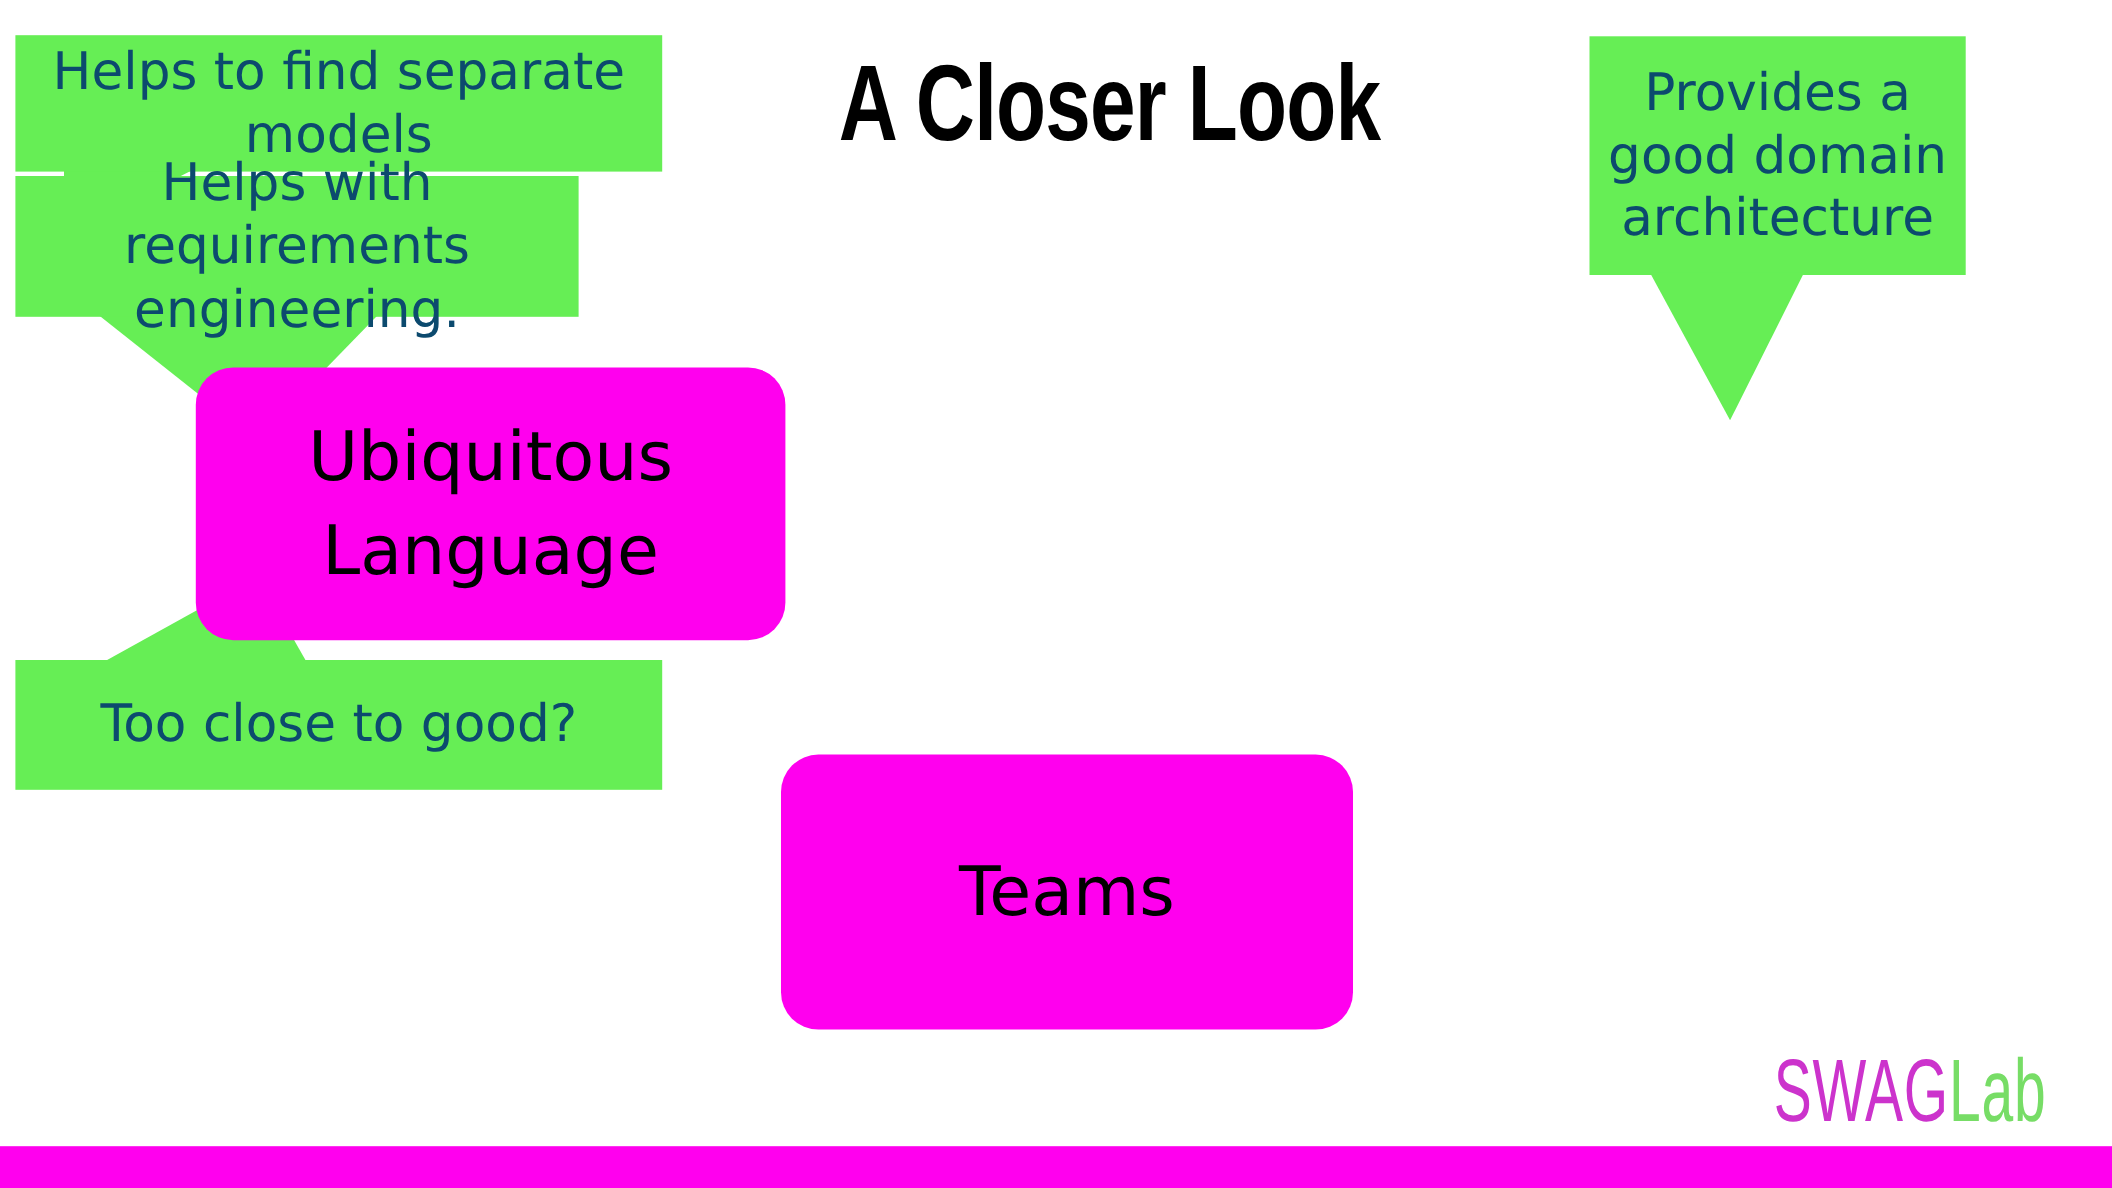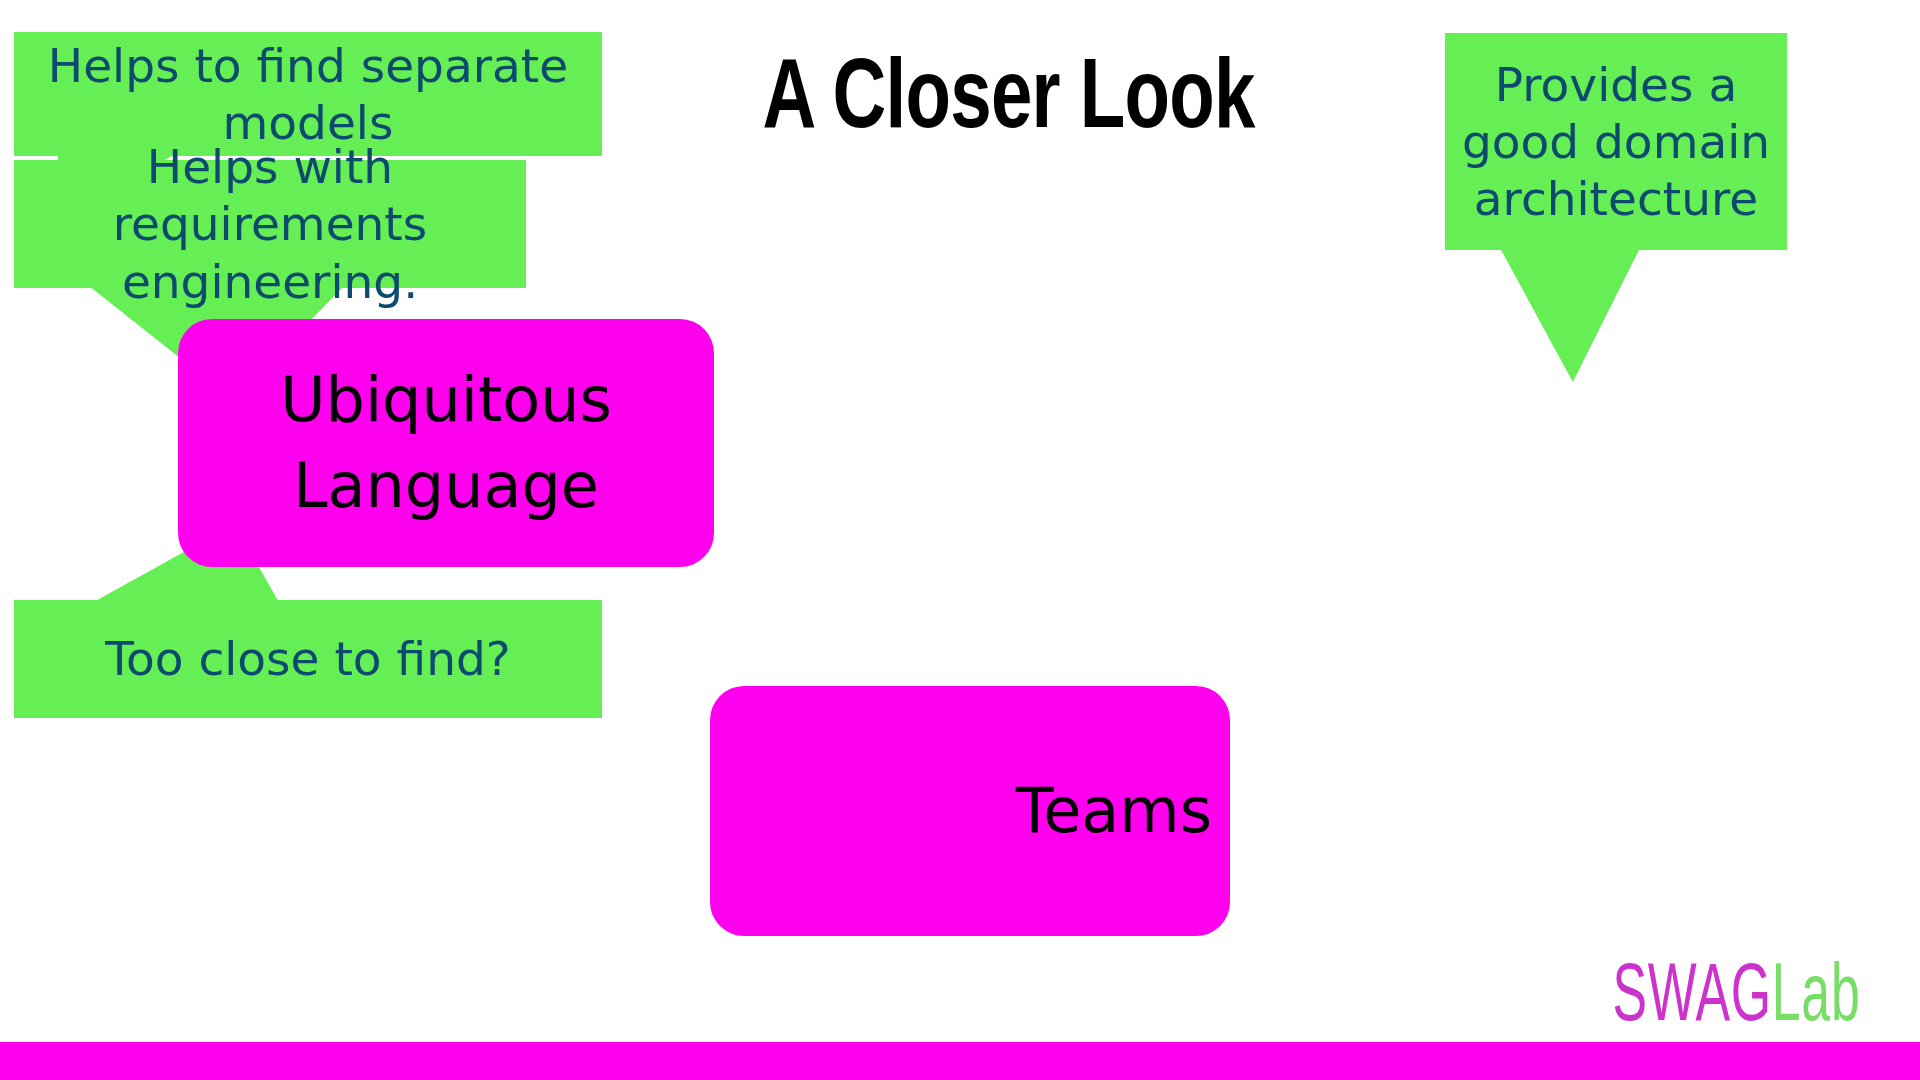--- a/index.html
+++ b/index.html
@@ -44,39 +44,38 @@
     justify-content: center;
     text-align: center;
     color: #000000;
     font-family: "DejaVu Sans", sans-serif;
     font-size: 62px;
     line-height: 1.38;
     font-weight: 400;
   }
   #box-ubiquitous-language {
     left: 178px;
-    top: 319px;
+    top: 334px;
     width: 536px;
     height: 248px;
     z-index: 6;
   }
   #box-domain-model {
     left: 1222px;
     top: 318px;
     width: 560px;
     height: 248px;
     z-index: 4;
   }
   #box-teams {
     left: 710px;
     top: 686px;
     width: 520px;
     height: 250px;
     z-index: 6;
-    justify-content: flex-end;
   }
   .concept-label { display: block; padding: 0 18px; }
 
   
   .callout {
     position: absolute;
     background: #66ee55;
     color: #0c4a6e;
     font-family: "DejaVu Sans", sans-serif;
     font-size: 47px;
@@ -205,21 +204,21 @@
 
   <div class="callout" id="callout-separate-models">
     <span>Helps to find separate models</span>
   </div>
 
   <div class="callout" id="callout-requirements-engineering">
     <span>Helps with requirements engineering.</span>
   </div>
 
   <div class="callout" id="callout-too-close-to-data">
-    <span>Too close to find?</span>
+    <span>Too close to good?</span>
   </div>
 
   <div class="callout" id="callout-domain-architecture">
     <span>Provides a good domain architecture</span>
   </div>
 
   <div class="concept-box" id="box-ubiquitous-language">
     <span class="concept-label">Ubiquitous Language</span>
   </div>
 

